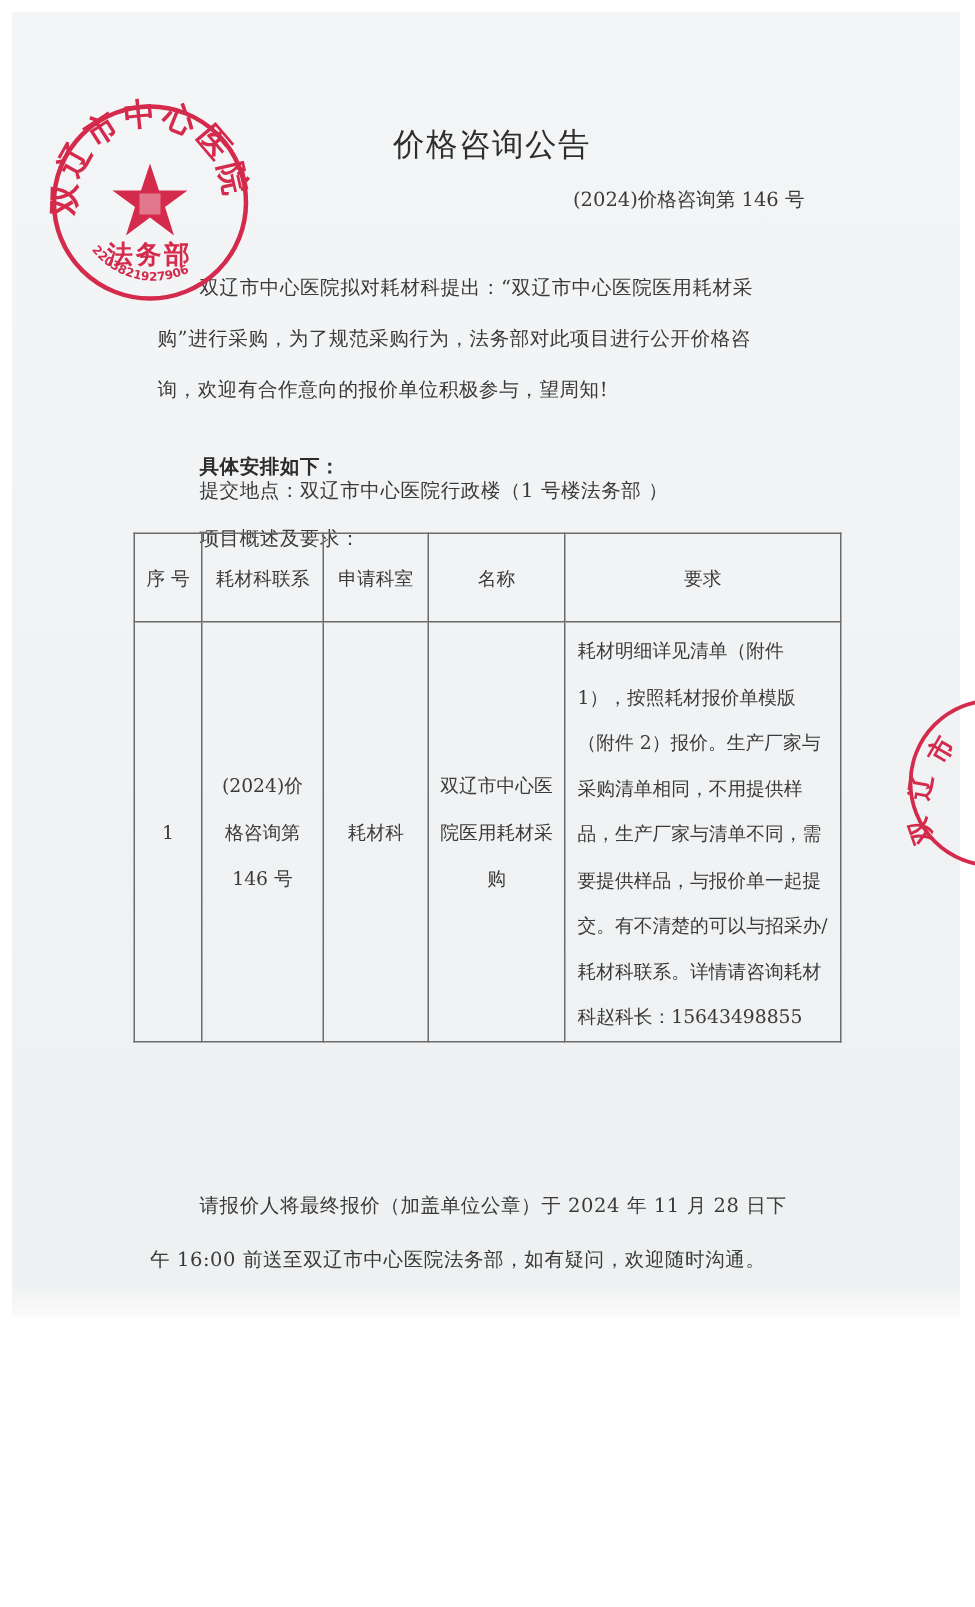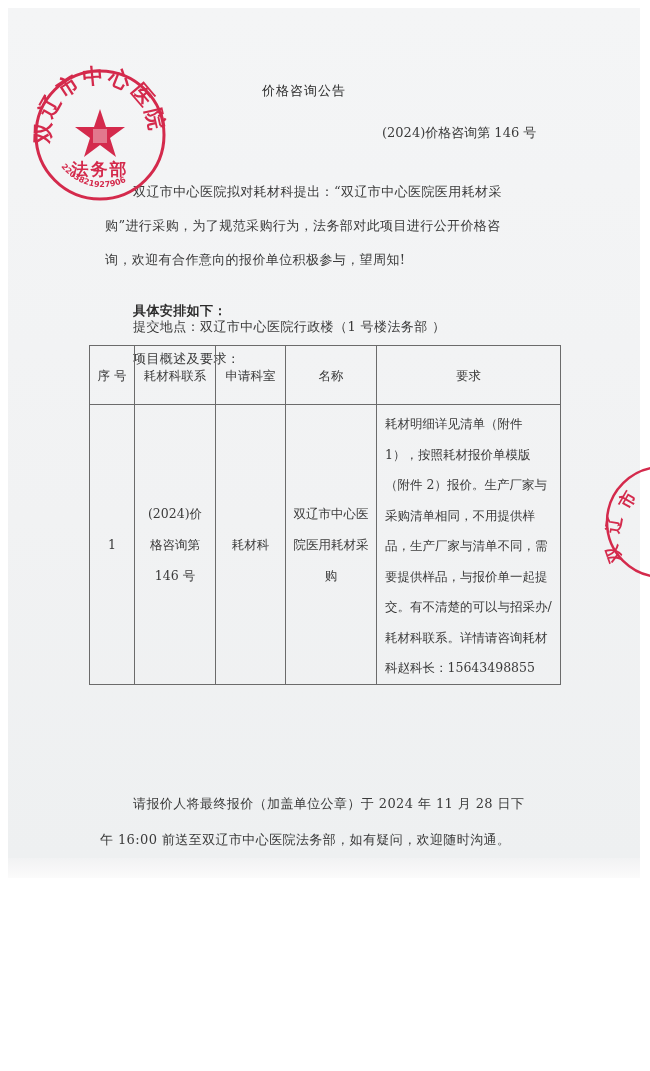--- a/index.html
+++ b/index.html
@@ -11,27 +11,27 @@
   }
   .paper {
     position: absolute; left: 8px; top: 8px; width: 632px; height: 850px;
     background: linear-gradient(180deg, #f4f5f6 0%, #f1f2f3 60%, #eef0f1 100%);
   }
   .paper-fade {
     position: absolute; left: 8px; top: 858px; width: 632px; height: 20px;
     background: linear-gradient(180deg, #f1f2f3 0%, #fbfbfb 100%);
   }
   .abs { position: absolute; white-space: nowrap; }
-  .title { left: 262px; top: 82px; font-size: 13px; letter-spacing: 1px; color: #2e2e2e; }
+  .title { left: 262px; top: 82px; font-size: 21px; letter-spacing: 1px; color: #2e2e2e; }
   .docno { left: 382px; top: 124px; font-size: 13px; }
   .para { font-size: 13px; letter-spacing: 0.4px; margin-top: 28px; }
   .bold { font-weight: bold; color: #2c2c2c; }
 
   table.items {
-    position: absolute; left: 89px; top: 345px; width: 471px; height: 288px;
+    position: absolute; left: 89px; top: 355px; width: 471px; height: 288px;
     border-collapse: collapse; font-size: 12.5px; table-layout: fixed;
   }
   table.items th, table.items td {
     border: 1px solid #6b6b6b; text-align: center; vertical-align: middle;
     padding: 0 4px; font-weight: normal; color: #3a3a3a; line-height: 31px;
   }
   table.items th { height: 58px; }
   table.items td.req {
     text-align: left; vertical-align: top; padding: 4px 6px 0 8px;
     white-space: normal; line-height: 30.5px; font-size: 12.5px;

